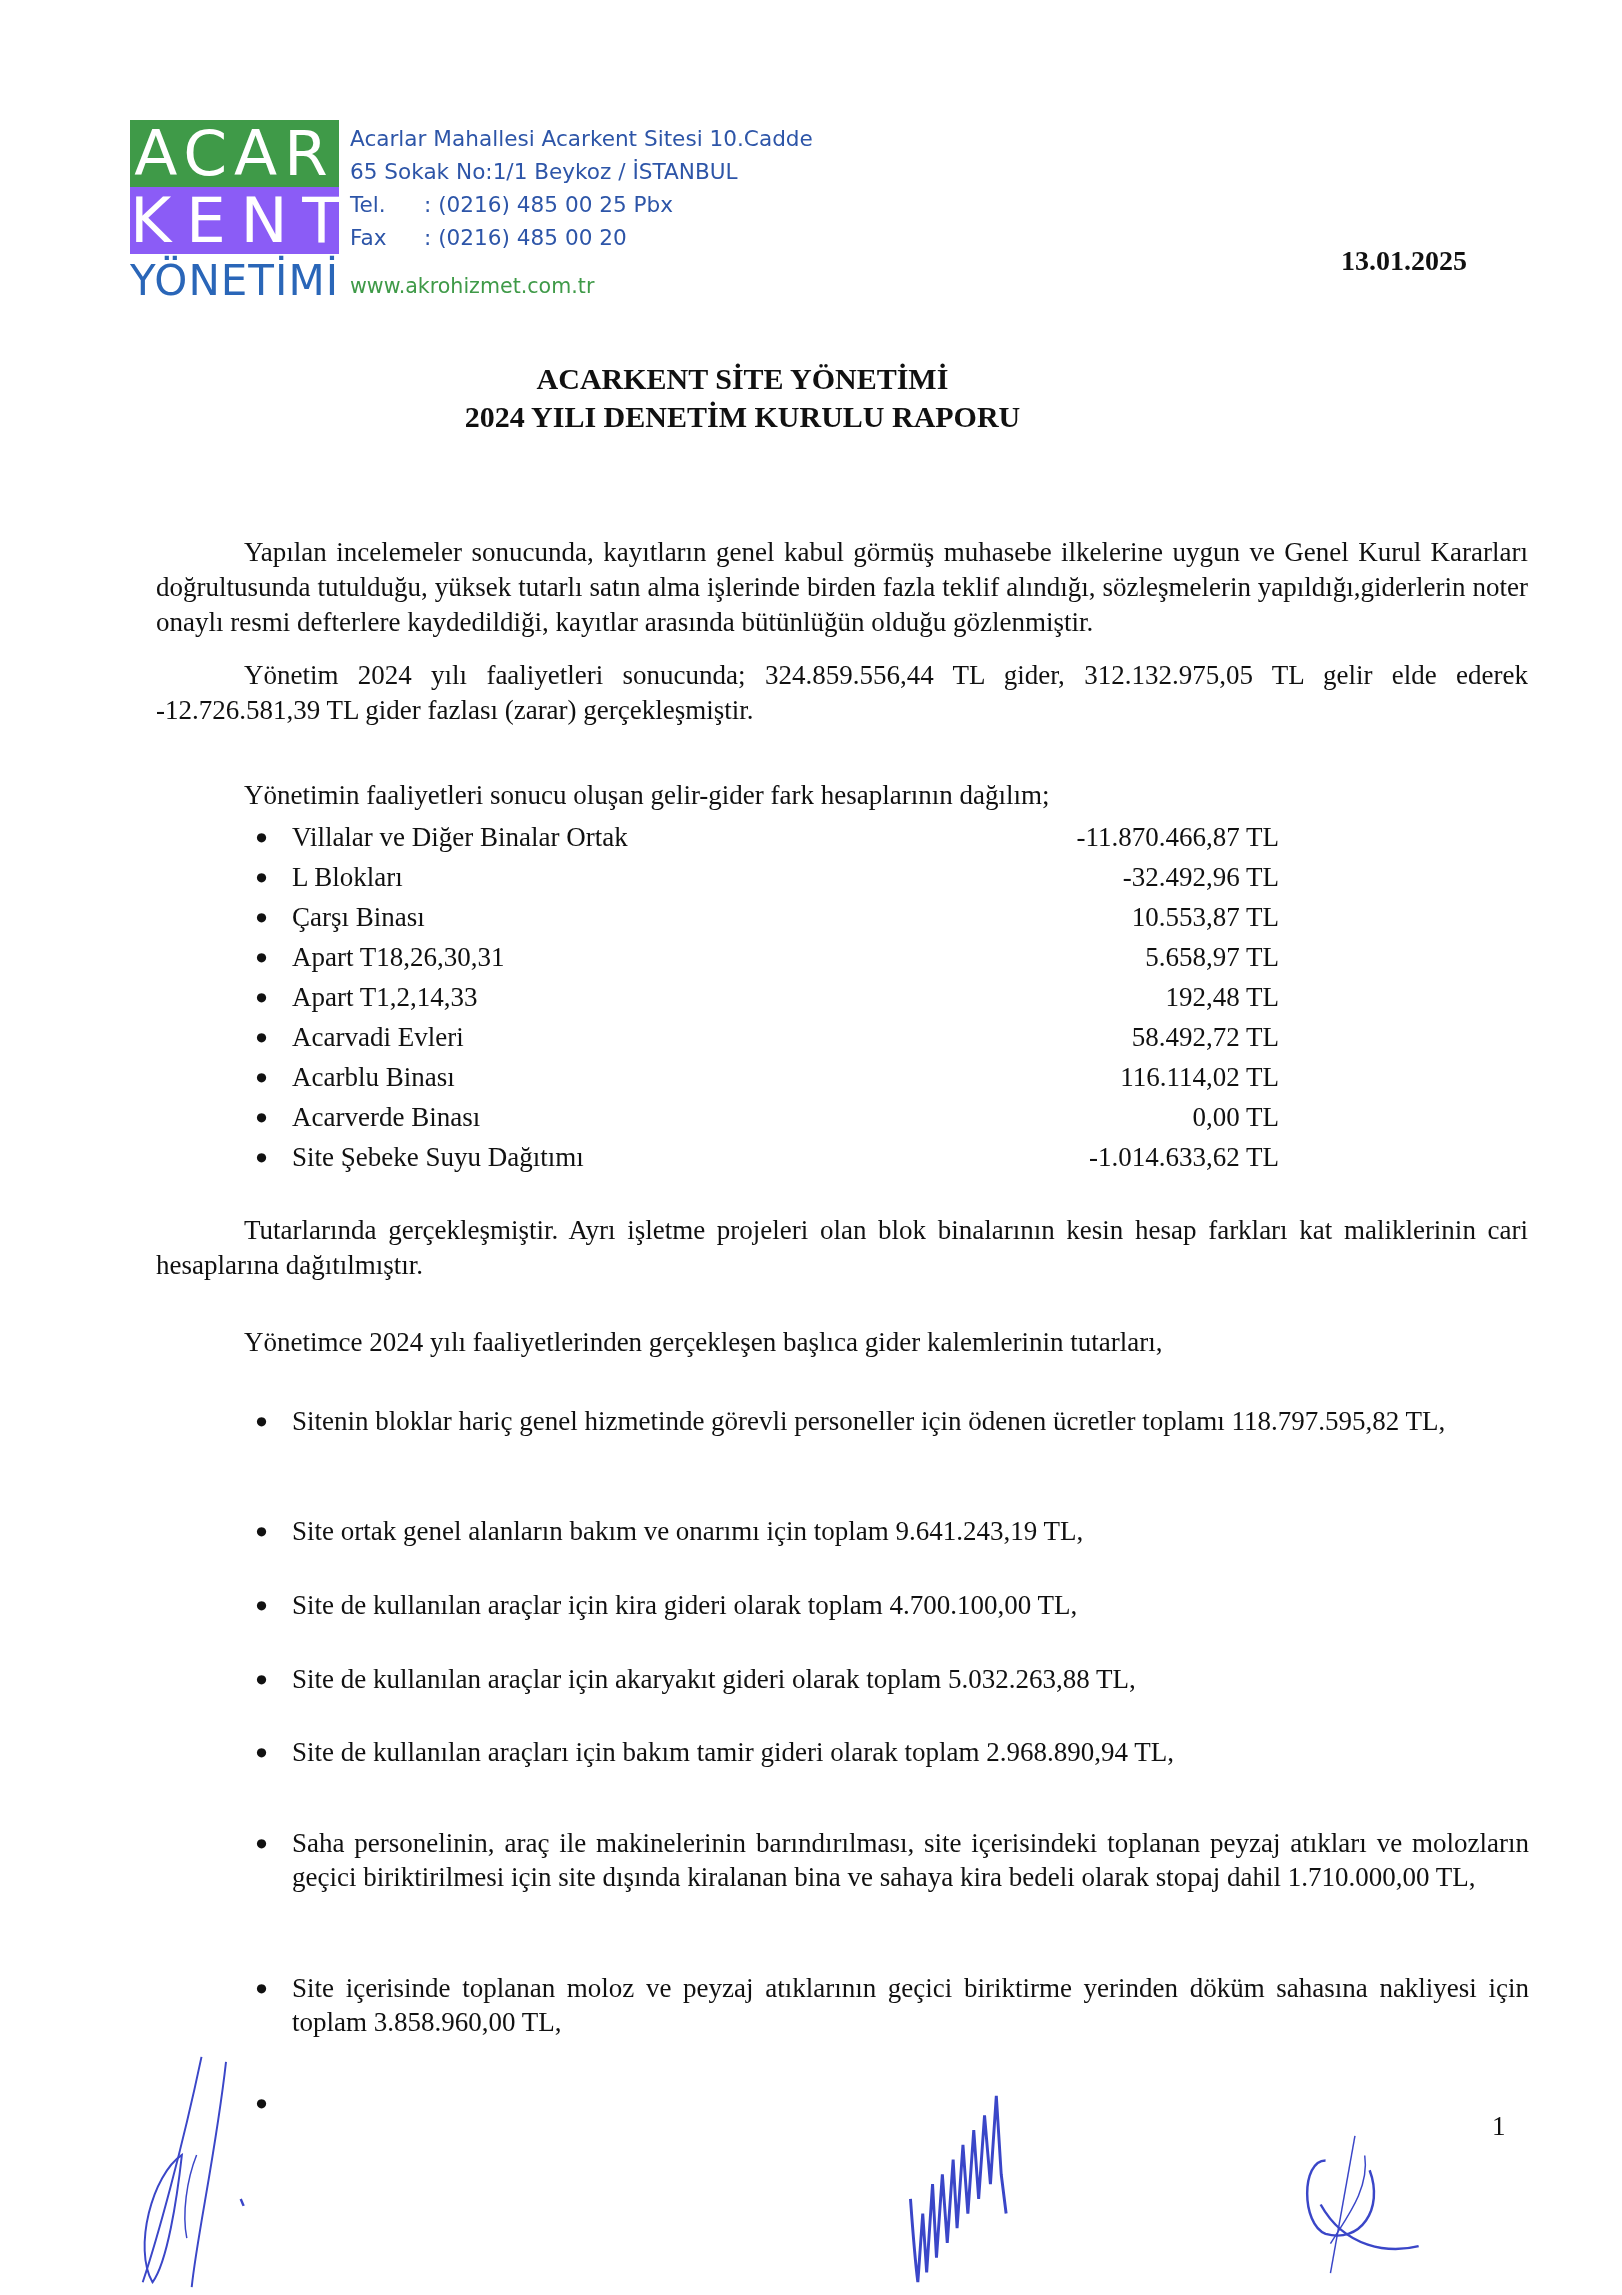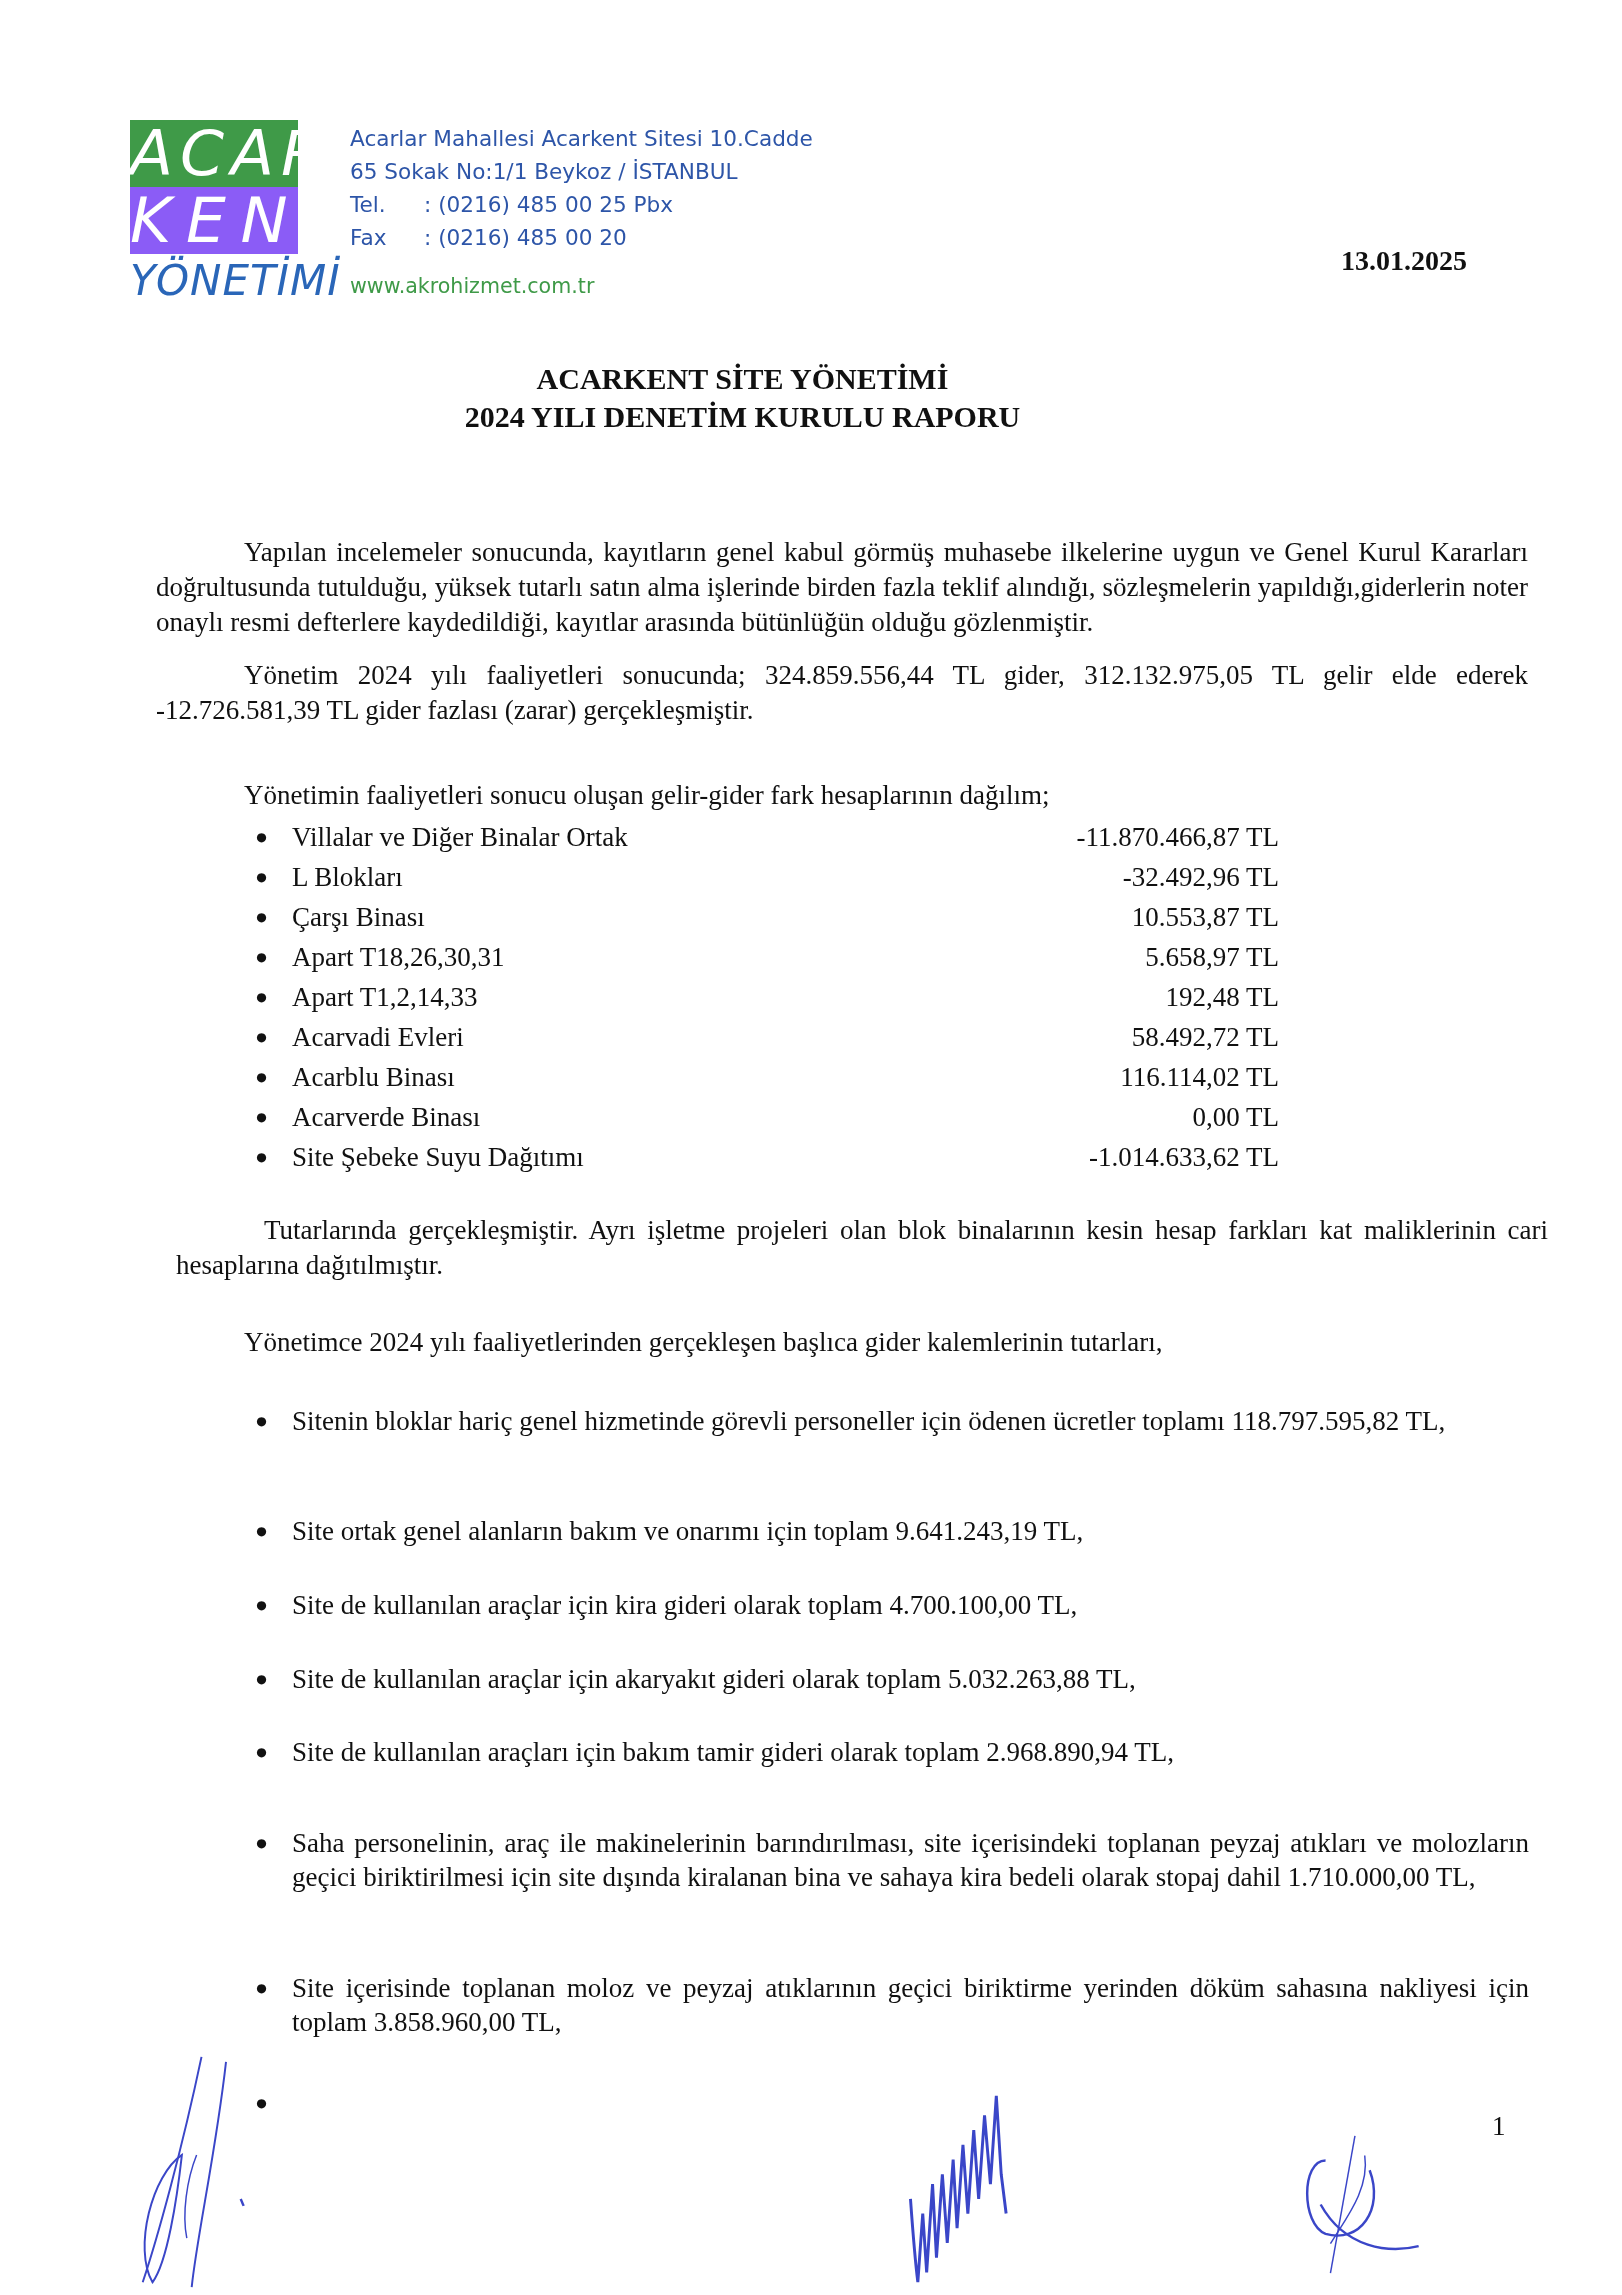--- a/index.html
+++ b/index.html
@@ -1,21 +1,21 @@
 <!DOCTYPE html>
 <html style="font-size:7.9px"><head>
 <meta charset="utf-8">
 <style>
   html, body { margin: 0; padding: 0; background: #ffffff; }
   body { width: 1623px; height: 2295px; position: relative; overflow: hidden;
          font-family: "Liberation Serif", "DejaVu Serif", serif; color: #111; }
   .abs { position: absolute; }
 
   
-  #logo { left: 130px; top: 120px; width: 168px; font-style: italic; }
+  #logo { left: 130px; top: 120px; width: 209px; }
   .logo-green { background: #3f9a48; height: 67px; color: #fff; font-family: "DejaVu Sans", sans-serif;
                 font-size: 63px; line-height: 67px; letter-spacing: 6.9px; text-align: center; font-weight: 400; }
   .logo-blue  { background: #8b5cf6; height: 67px; color: #fff; font-family: "DejaVu Sans", sans-serif;
                 font-size: 63px; line-height: 67px; letter-spacing: 14.7px; text-align: center; }
   .logo-sub   { color: #2a66b8; font-family: "DejaVu Sans", sans-serif; font-size: 42px; line-height: 54px;
                 letter-spacing: 1px; text-align: left; white-space: nowrap; }
 
   
   #address { left: 350px; top: 122px; font-family: "DejaVu Sans", sans-serif; font-size: 21.6px; color: #2d55a8; }
   #address .line { height: 33px; line-height: 33px; white-space: nowrap; }
@@ -33,21 +33,21 @@
 
   #p1 { top: 493px; margin-top: 42px; }
   #p2 { top: 658px; }
   #p3 { top: 778px; width: 1227px; }
 
   #dist { left: 292px; top: 817px; width: 987px; font-size: 27px; }
   .dist-row { height: 40px; line-height: 40px; display: flex; justify-content: space-between; position: relative; }
   .dist-row .bullet { position: absolute; left: -37px; top: 0; font-size: 21.6px; }
   .dist-row .val { text-align: right; }
 
-  #p4 { top: 1213px; margin-left: 20px; }
+  #p4 { top: 1213px; }
   #p5 { top: 1325px; }
 
   .exp { left: 292px; width: 1237px; font-size: 27px; line-height: 34px; text-align: justify; }
   .exp .bullet { position: absolute; left: -37px; top: 0; font-size: 21.6px; }
 
   #e0 { top: 1404px; }
   #e1 { top: 1514px; }
   #e2 { top: 1588px; }
   #e3 { top: 1662px; }
   #e4 { top: 1735px; }

